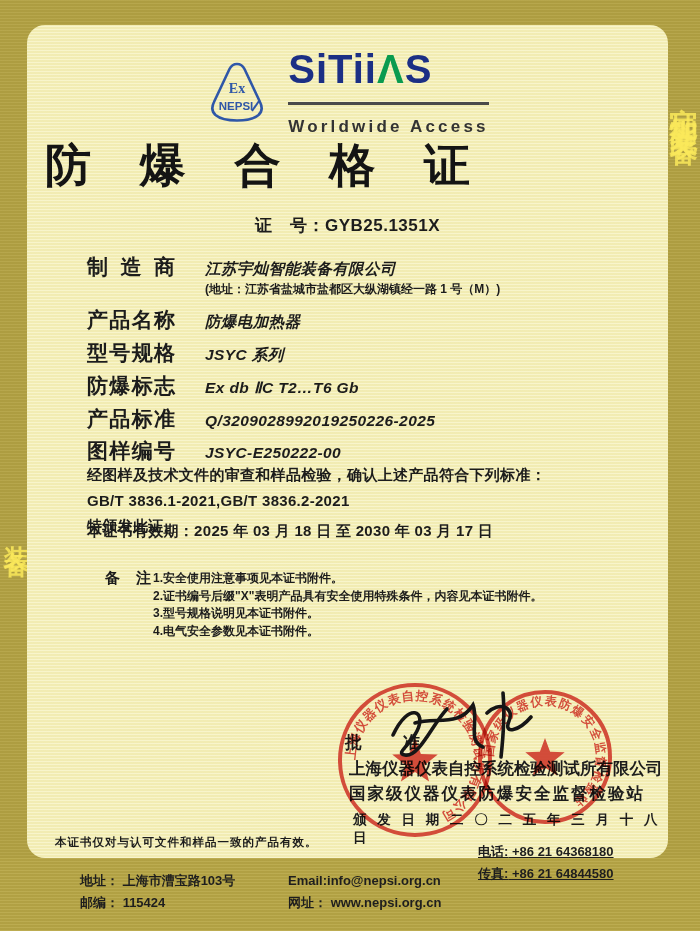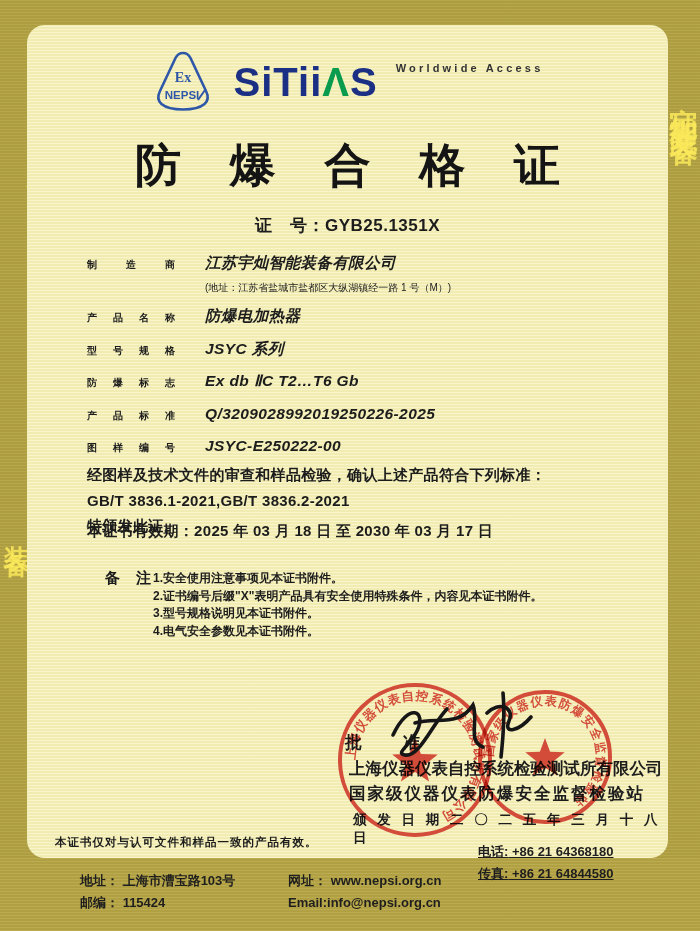--- a/index.html
+++ b/index.html
@@ -29,33 +29,33 @@
   .wm-cn4{left:40px;top:700px;font-size:40px;color:rgba(242,222,85,.45);transform:rotate(-30deg);}
   .wm-en4{left:60px;top:770px;font-size:12px;letter-spacing:2px;color:rgba(110,195,140,.8);transform:rotate(-30deg);}
   .wm-vert-r{left:664px;top:85px;font-size:28px;color:rgba(250,233,90,.85);writing-mode:vertical-rl;letter-spacing:6px;}
   .wm-vert-l{left:0px;top:525px;font-size:26px;color:rgba(250,233,90,.85);writing-mode:vertical-rl;letter-spacing:6px;}
   .yc-tri{position:absolute;width:0;height:0;border-left:26px solid transparent;border-right:26px solid transparent;border-bottom:44px solid rgba(58,178,158,.5);}
   .yc1{left:560px;top:128px;}
   .yc2{left:48px;top:632px;}
   .yc3{left:286px;top:688px;border-bottom-color:rgba(90,190,120,.45);}
   
   .logos{position:absolute;top:24px;left:0;right:0;display:flex;justify-content:center;align-items:center;gap:20px;}
-  .sitiias{display:flex;flex-direction:row;gap:9px;}
+  .sitiias{display:flex;flex-direction:column;gap:9px;}
   .logo-word{font-size:40px;line-height:1;font-weight:800;color:#1b2f85;letter-spacing:1px;}
   .logo-a{color:#0a9b4f;}
   .logo-rule{height:3px;background:#4a4a4a;margin:4px 0 3px;}
-  .logo-tagline{font-size:11px;font-weight:700;color:#333;letter-spacing:3.2px;}
-  
-  .title{position:absolute;top:110px;width:100%;text-align:center;font-size:46px;font-weight:900;letter-spacing:18px;text-indent:18px;color:#141414;}
+  .logo-tagline{font-size:17px;font-weight:700;color:#333;letter-spacing:3.2px;}
+  
+  .title{position:absolute;top:110px;width:100%;text-align:left;font-size:46px;font-weight:900;letter-spacing:18px;text-indent:18px;color:#141414;}
   .certno{position:absolute;top:189px;width:100%;text-align:center;font-size:17px;font-weight:700;letter-spacing:.5px;}
   
   .row{position:absolute;left:60px;display:flex;align-items:baseline;}
-  .lbl{width:88px;font-size:10px;font-weight:700;text-align:justify;text-align-last:justify;}
+  .lbl{width:88px;font-size:21px;font-weight:700;text-align:justify;text-align-last:justify;}
   .val{margin-left:30px;font-size:15.5px;font-weight:700;letter-spacing:.4px;font-style:italic;}
-  .addr{position:absolute;left:178px;font-size:10px;font-weight:400;text-align:center;}
+  .addr{position:absolute;left:178px;font-size:12px;font-weight:700;text-align:center;}
   
   .stmt{position:absolute;left:60px;font-size:15px;font-weight:700;letter-spacing:.3px;}
   
   .rem-lbl{position:absolute;left:78px;width:46px;font-size:15px;font-weight:700;text-align:justify;text-align-last:justify;}
   .rem-items{position:absolute;left:126px;font-size:12px;font-weight:700;line-height:17.5px;width:480px;}
   
   .appr-label{position:absolute;left:318px;top:706px;font-size:17px;font-weight:700;letter-spacing:12px;}
   .org1{position:absolute;left:322px;top:733px;font-size:16.5px;font-weight:700;}
   .org2{position:absolute;left:322px;top:758px;font-size:16.5px;font-weight:700;letter-spacing:2px;}
   .adate{position:absolute;left:326px;top:786px;font-size:13.5px;font-weight:700;letter-spacing:3.5px;}
@@ -205,26 +205,26 @@
       <span>地址：</span>
       <span>上海市漕宝路103号</span>
     </div>
     <div>
       <span>邮编：</span>
       <span>115424</span>
     </div>
   </div>
   <div class="fcol fc2">
     <div>
+      <span>Email:</span><span>info@nepsi.org.cn</span>
+    </div>
+    <div>
       <span>网址：</span>
       <span>www.nepsi.org.cn</span>
     </div>
-    <div>
-      <span>Email:</span><span>info@nepsi.org.cn</span>
-    </div>
   </div>
   <div class="fcol fc3">
     <div>
       <span>电话:</span>
       <span>+86 21 64368180</span>
     </div>
     <div>
       <span>传真:</span>
       <span>+86 21 64844580</span>
     </div>

